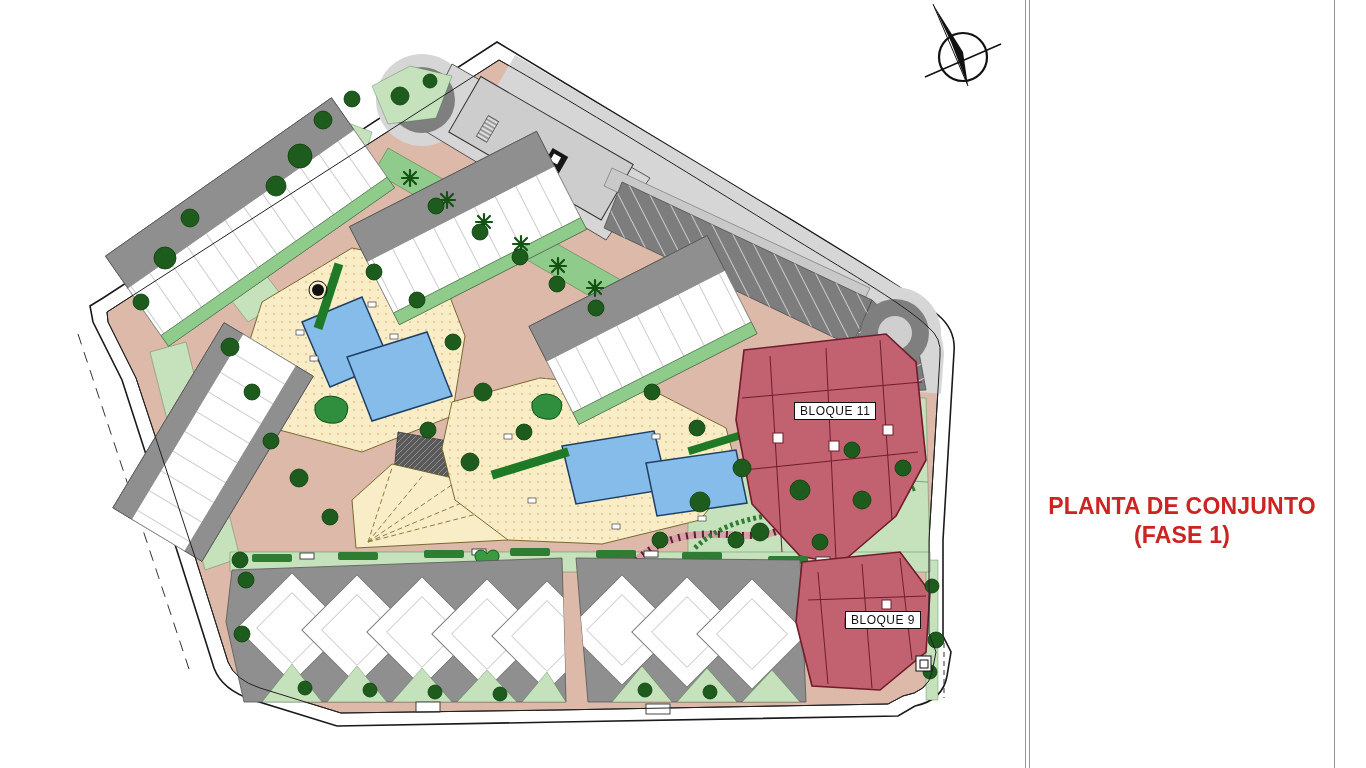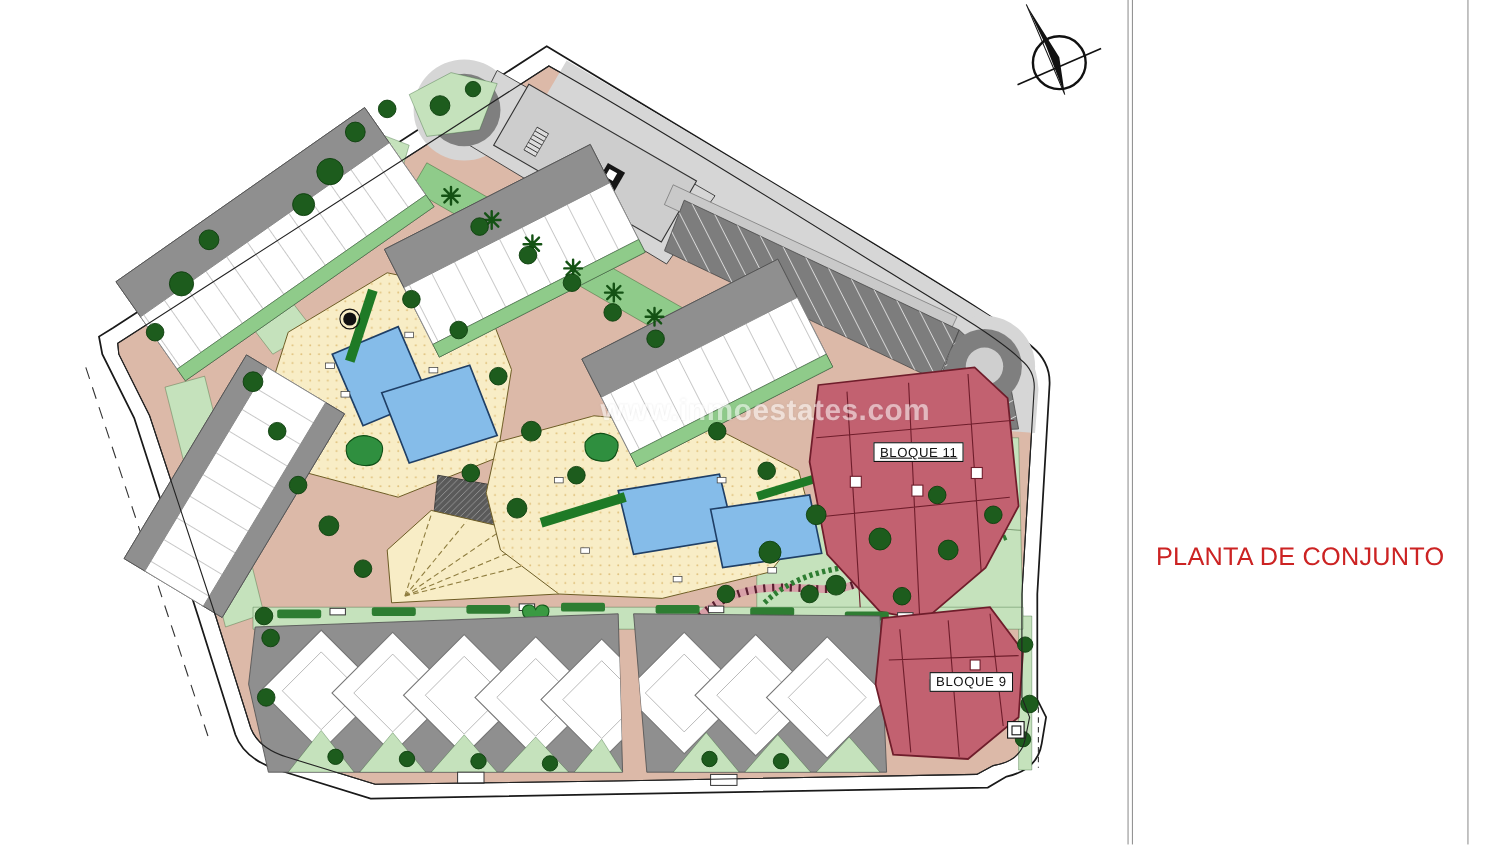--- a/index.html
+++ b/index.html
@@ -29,21 +29,21 @@
   .lounger{fill:#fff;stroke:#444;stroke-width:.7;}
   .marker{fill:#fff;stroke:#333;stroke-width:.9;}
   .north{stroke:#111;fill:none;}
   .label-box{position:absolute;background:#fff;border:1px solid #111;color:#111;
     font-size:12px;font-weight:400;padding:1px 5px;white-space:nowrap;letter-spacing:.5px;}
   #watermark{position:absolute;left:546px;top:358px;width:280px;font-size:27px;font-weight:700;
     color:var(--watermark);opacity:.55;letter-spacing:.5px;white-space:nowrap;
     text-shadow:0 0 2px rgba(120,120,120,.35);}
   .vline{position:absolute;top:0;bottom:0;width:1px;background:#949494;}
   #panel-title{position:absolute;left:1032px;top:492px;width:300px;text-align:center;
-    font-weight:normal;font-size:23px;line-height:29px;color:var(--titlered);letter-spacing:.2px;}
+    font-weight:bold;font-size:23px;line-height:29px;color:var(--titlered);letter-spacing:.2px;}
 </style>
 </head>
 <body>
 
 <div id="stage">
 
 <svg id="plan-svg" width="1020" height="768" viewBox="0 0 1020 768">
   <defs>
     <pattern id="udiv" width="23" height="8" patternUnits="userSpaceOnUse">
       <path d="M0,0 V8" stroke="#9a9a9a" stroke-width="1"></path>
@@ -378,26 +378,26 @@
   </g>
 
   <g>
     <circle class="north" cx="963" cy="57" r="24" stroke-width="2.2"></circle>
     <polygon points="933,4 963,52 968,86 951,42" fill="#111"></polygon>
     <path class="north" d="M933,4 L968,86" stroke-width="1"></path>
     <path class="north" d="M925,77 L1001,44" stroke-width="1.5"></path>
   </g>
 </svg>
 
-<div id="watermark">www.inmoestates.com</div>
-
-<div class="label-box" style="left:794px;top:402px;text-decoration:underline;">BLOQUE 11</div>
+
+<div class="label-box" style="left:794px;top:402px;">BLOQUE 11</div>
 <div class="label-box" style="left:845px;top:611px;">BLOQUE 9</div>
 
 <div class="vline" style="left:1025px;"></div>
 <div class="vline" style="left:1029px;"></div>
 <div class="vline" style="left:1334px;"></div>
 
 <div id="panel-title">
   <div>PLANTA DE CONJUNTO</div>
+  <div>(FASE 1)</div>
 </div>
 
 </div>
 
 </body></html>

